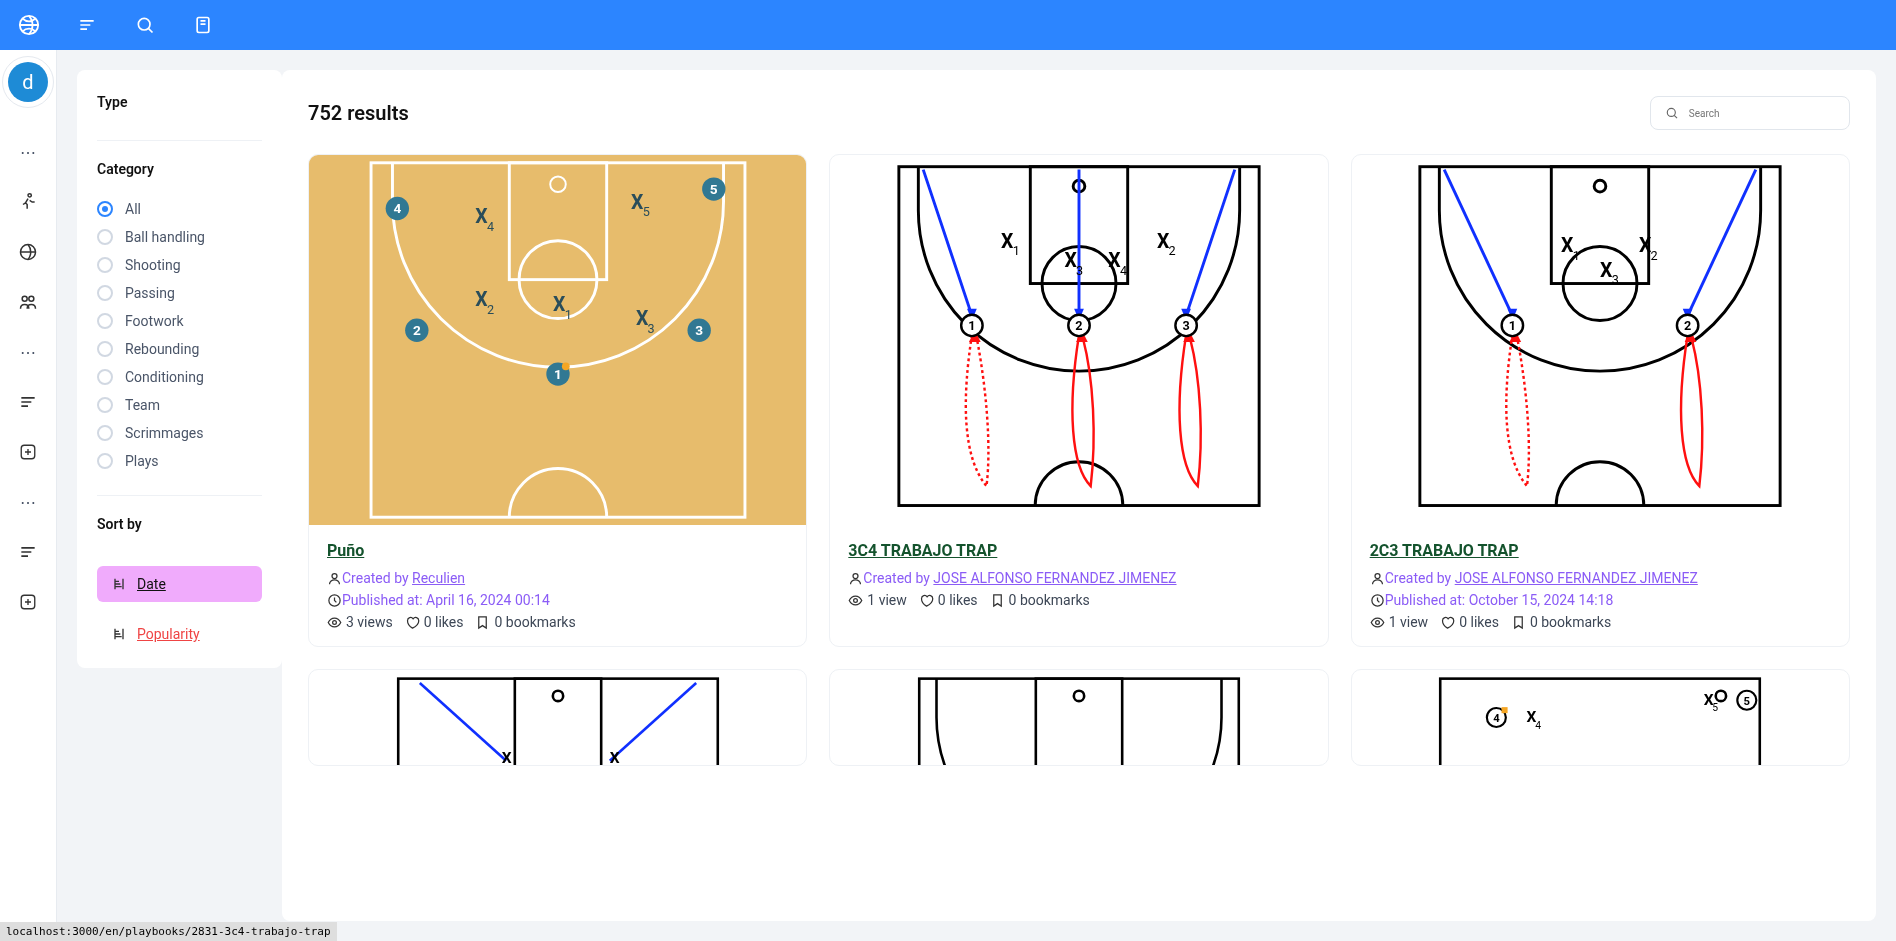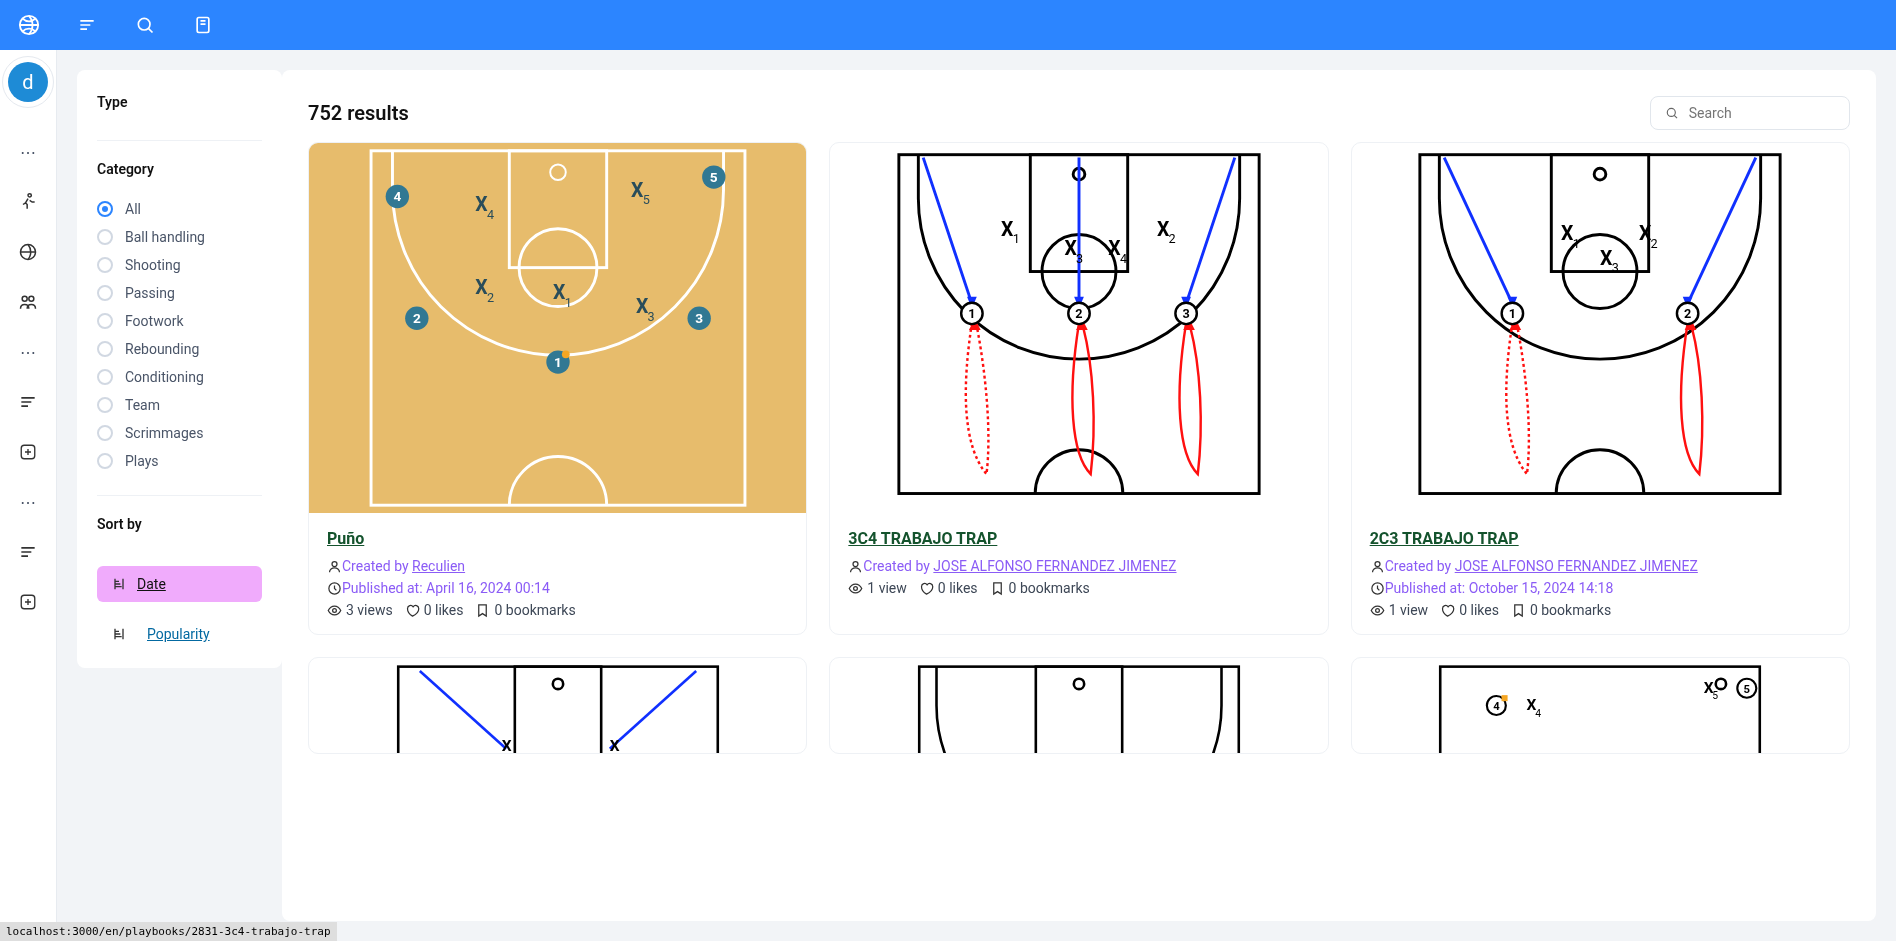--- a/index.html
+++ b/index.html
@@ -17,27 +17,27 @@
 .content { flex: 1; display: flex; padding: 20px; gap: 0; overflow: auto; }
 .filters { width: 205px; background: #fff; border-radius: 8px; padding: 24px 20px; display: flex; flex-direction: column; gap: 8px; height: fit-content; }
 .filters h4 { font-size: 14px; font-weight: 600; color: #111; margin-bottom: 10px; }
 .filters .sep { height: 1px; background: #eef1f5; margin: 12px 0; }
 .radio-row { display: flex; align-items: center; gap: 12px; padding: 6px 0; cursor: pointer; }
 .radio { width: 16px; height: 16px; border: 2px solid #d1d8e2; border-radius: 50%; position: relative; flex-shrink:0; }
 .radio.checked { border-color: #2c85ff; }
 .radio.checked::after { content:""; position:absolute; inset:3px; background:#2c85ff; border-radius:50%; }
 .radio-row span { font-size: 14px; color: #4a5568; }
 .sort-btn { display: flex; align-items: center; gap: 10px; padding: 10px 14px; background: #f0abfc; border-radius: 6px; font-size: 14px; color: #111; text-decoration: underline; cursor:pointer; margin-bottom:14px; }
-.sort-link { display: flex; align-items: center; gap: 20px; padding: 2px 14px; font-size: 14px; color: #0369a1; text-decoration: underline; cursor:pointer; }
+.sort-link { display: flex; align-items: center; gap: 10px; padding: 2px 14px; font-size: 14px; color: #ef4444; text-decoration: underline; cursor:pointer; }
 
 .main { flex: 1; background: #fff; border-radius: 8px; padding: 26px 26px; margin-left: 0; }
-.main-head { display: flex; justify-content: space-between; align-items: center; margin-bottom: 12px; }
+.main-head { display: flex; justify-content: space-between; align-items: center; margin-bottom: 24px; }
 .main-head h2 { font-size: 20px; font-weight: 600; color: #111; }
 .search-box { display: flex; align-items: center; gap: 10px; border: 1px solid #e1e6ec; border-radius: 8px; padding: 8px 14px; width: 200px; }
-.search-box input { border: none; outline: none; font-size: 14px; width: 100%; }
+.search-box input { border: none; outline: none; font-size: 10px; width: 100%; }
 
 .grid { display: grid; grid-template-columns: repeat(3, 1fr); gap: 22px; }
 .card { border: 1px solid #eef1f5; border-radius: 10px; overflow: hidden; background: #fff; }
 .card .thumb { height: 370px; display:flex; align-items:center; justify-content:center; }
 .card.tan .thumb { background: #e7bc6c; }
 .card .thumb svg { max-width:100%; max-height:100%; }
 .card-body { padding: 16px 18px; }
 .card-body .title { font-size: 16px; font-weight: 700; color: #14532d; text-decoration: underline; margin-bottom: 10px; }
 .card-body .row { display: flex; align-items: center; font-size: 14px; color: #8b5cf6; margin-bottom: 6px; }
 .card-body .row .author { text-decoration: underline; }

